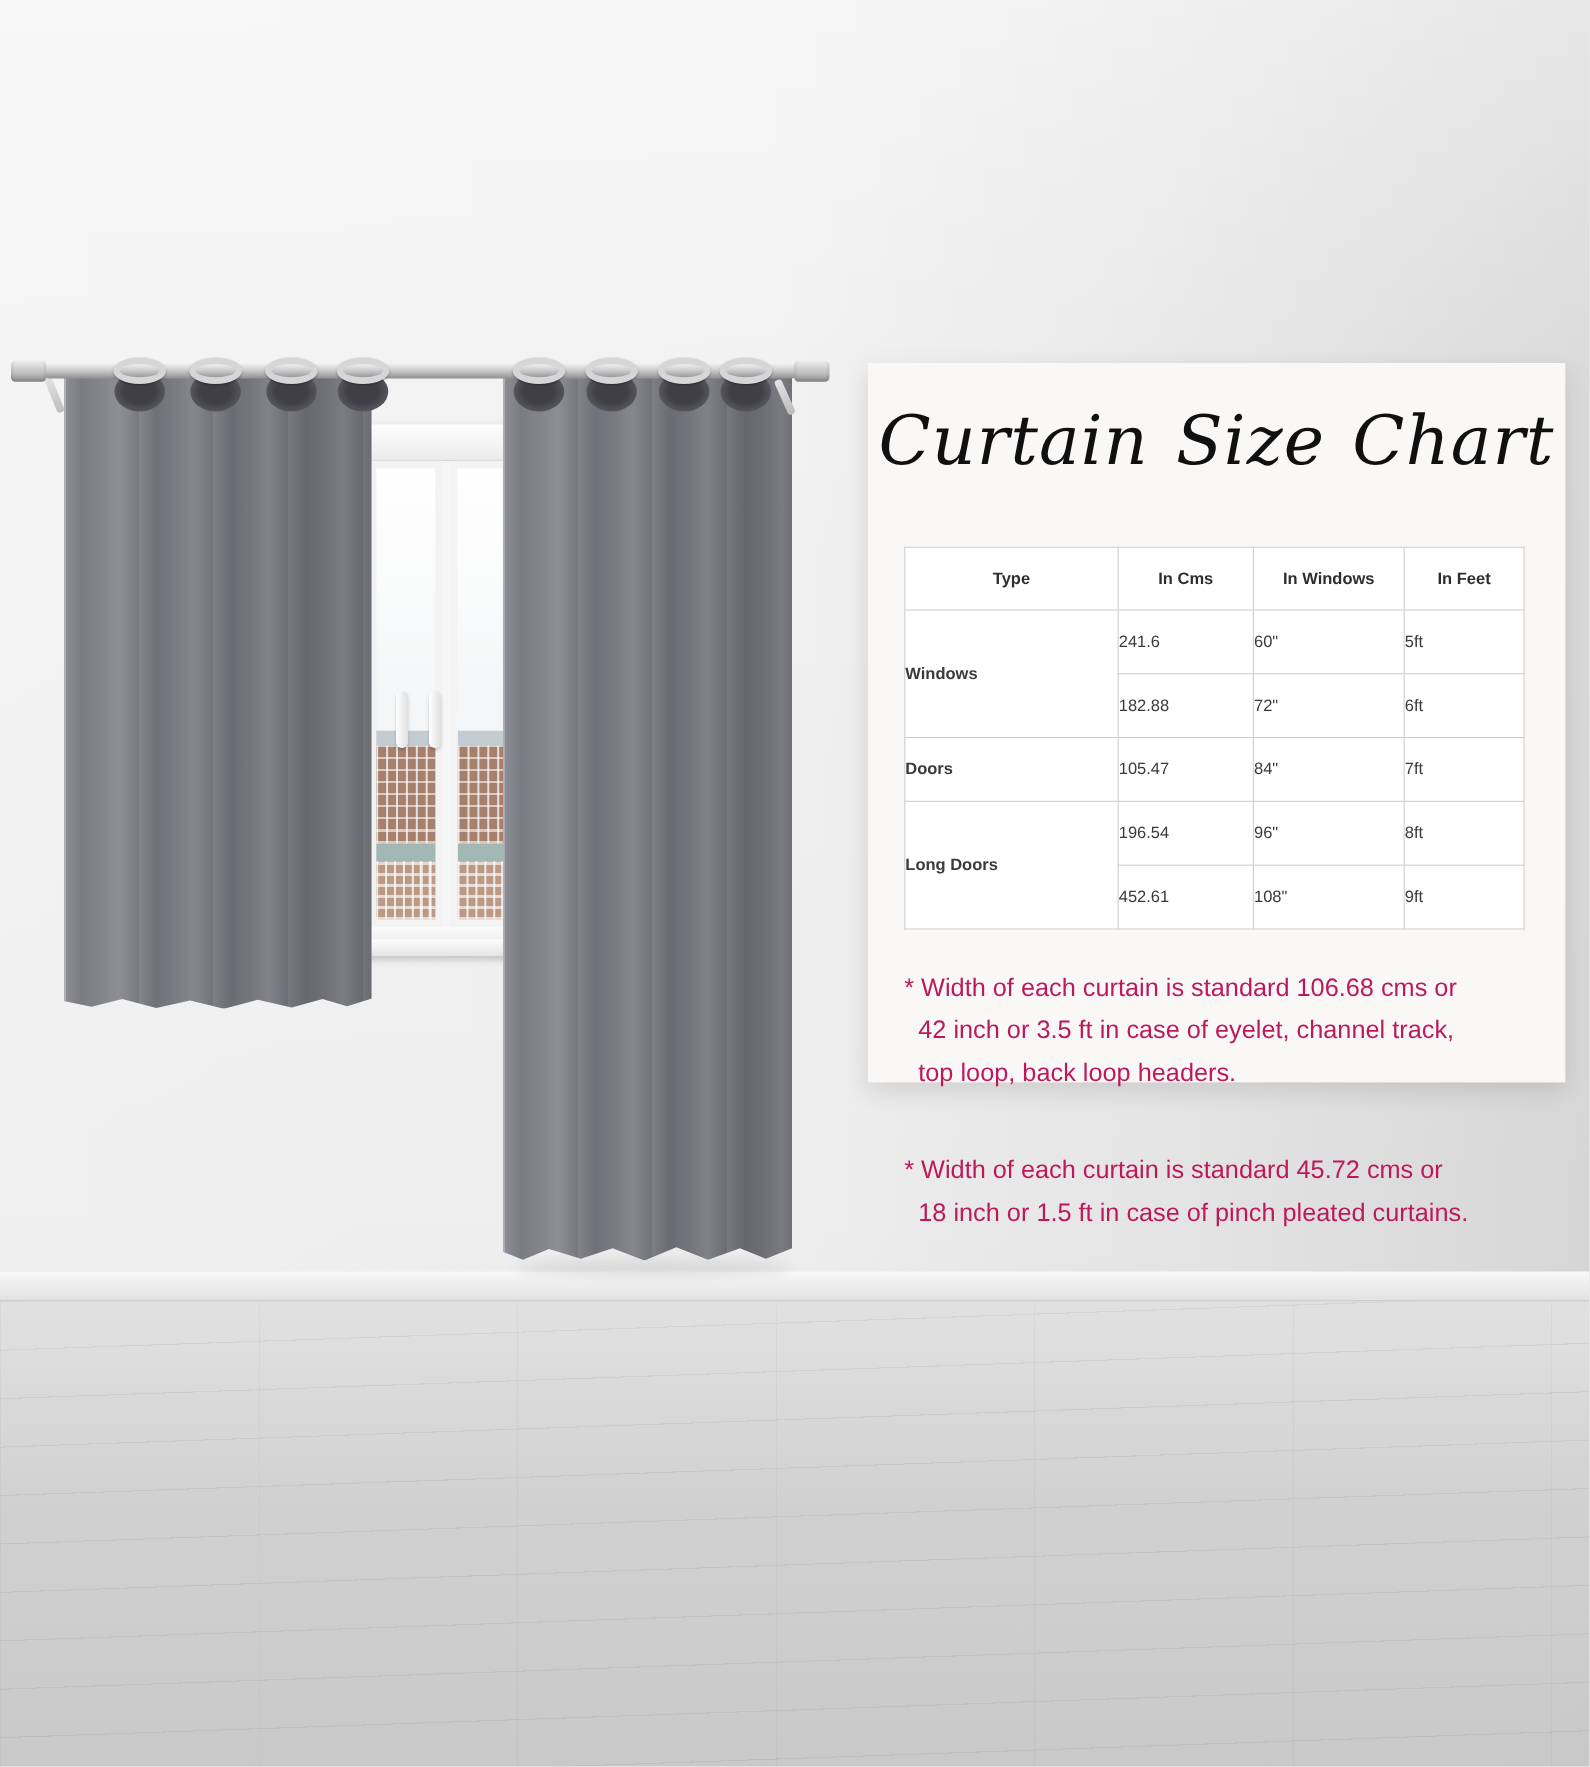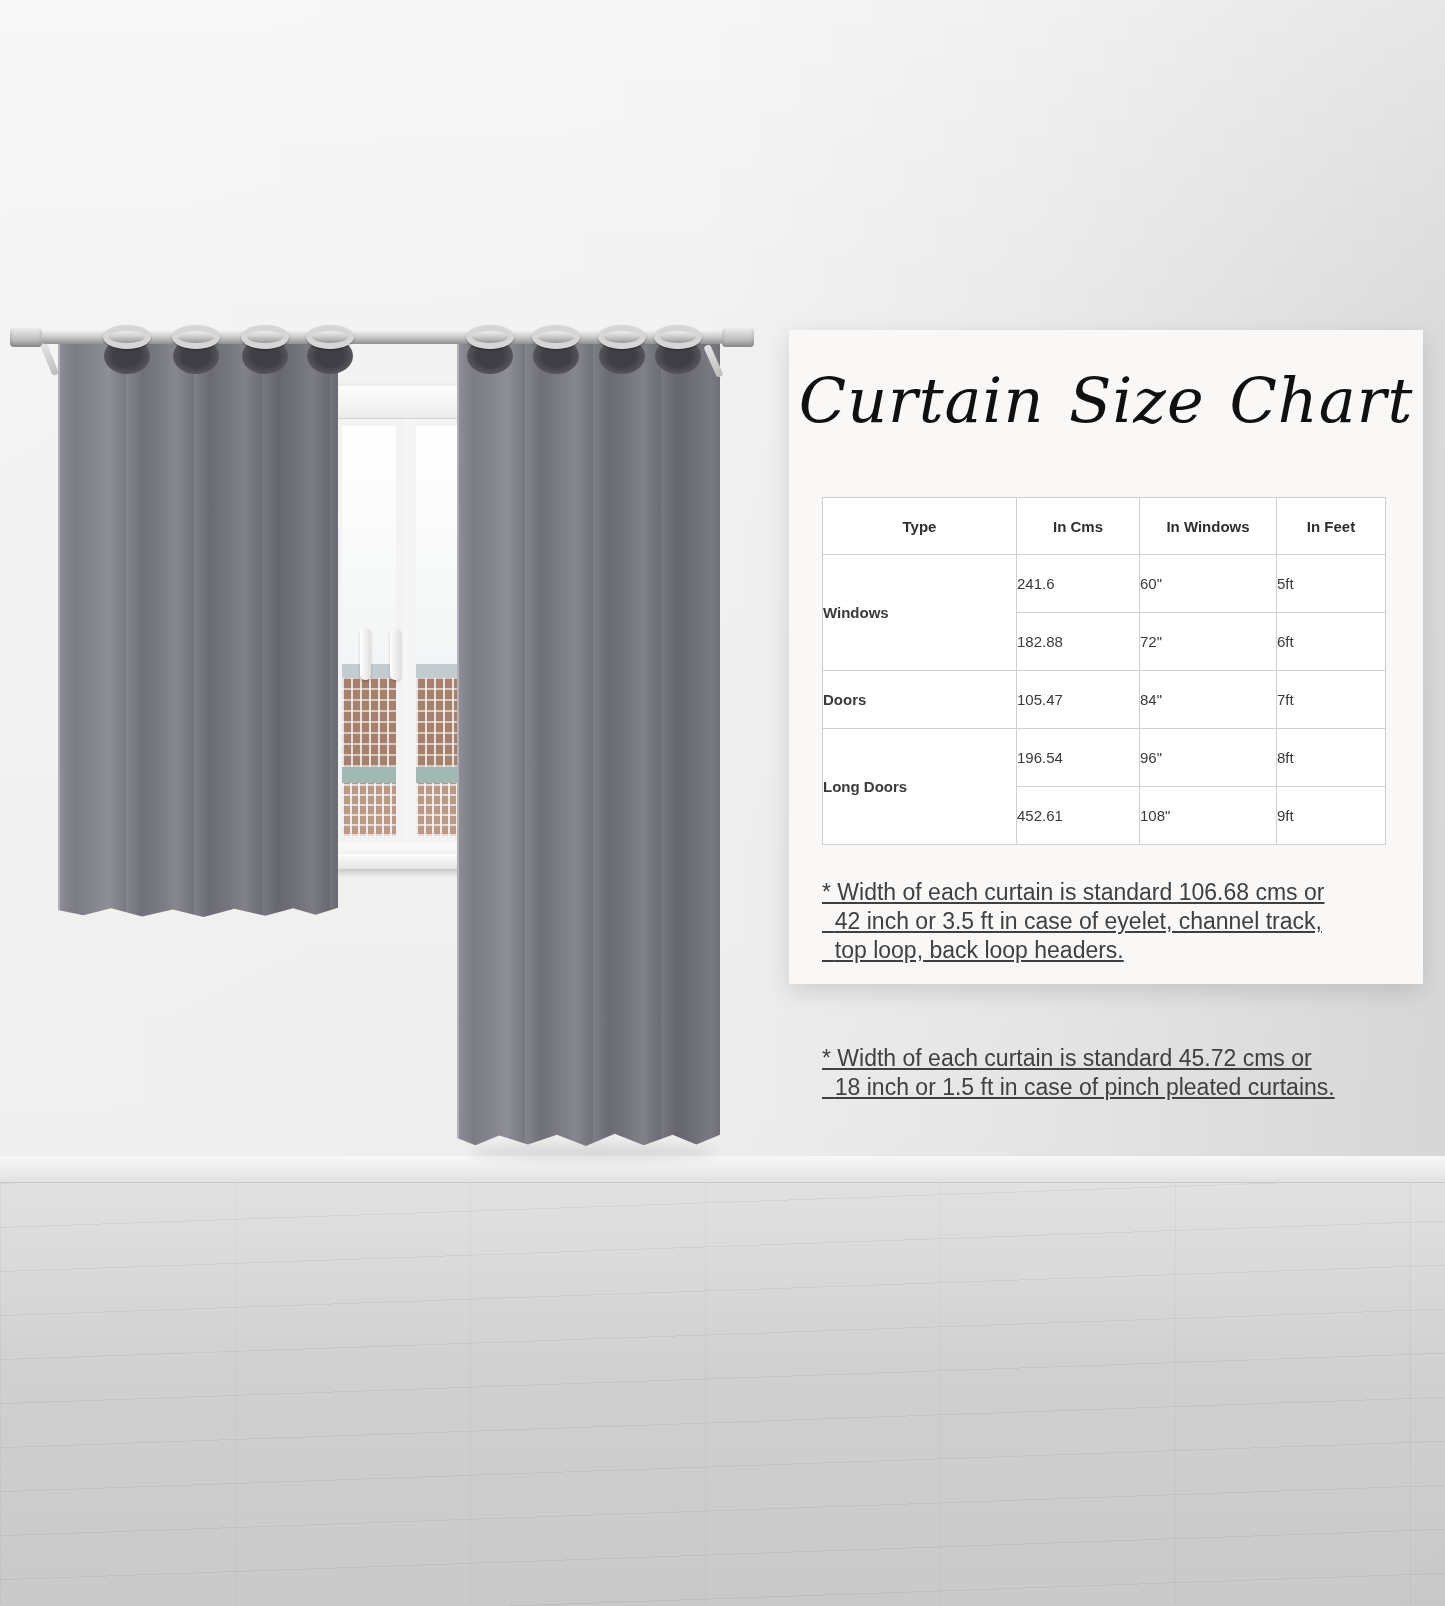--- a/index.html
+++ b/index.html
@@ -98,21 +98,21 @@
         table-layout:fixed;}
   .size-table col.c1{width:194px;} .size-table col.c2{width:123px;}
   .size-table col.c3{width:137px;} .size-table col.c4{width:109px;}
   .size-table th,.size-table td{border:1px solid #cfcfcf;vertical-align:middle;
         padding:0;color:#3a3a3a;font-size:15px;}
   .size-table thead tr{height:57px;}
   .size-table tbody tr{height:58px;}
   .size-table th{font-weight:700;color:#2e2e2e;}
   .type-cell{font-weight:700;color:#2e2e2e;}
   .note{position:absolute;left:33px;width:601px;margin:0;
-        font-size:23px;line-height:29px;color:#404040;white-space:pre-wrap;text-decoration:underline;}
+        font-size:23px;line-height:39px;color:#be185d;white-space:pre-wrap;}
   .note-1{top:548px;} .note-2{top:714px;}
 </style>
 </head>
 <body>
 
 <div class="stage">
 
   <div class="wall"></div>
   <div class="wall-sheen"></div>
   <div class="baseboard"></div>

